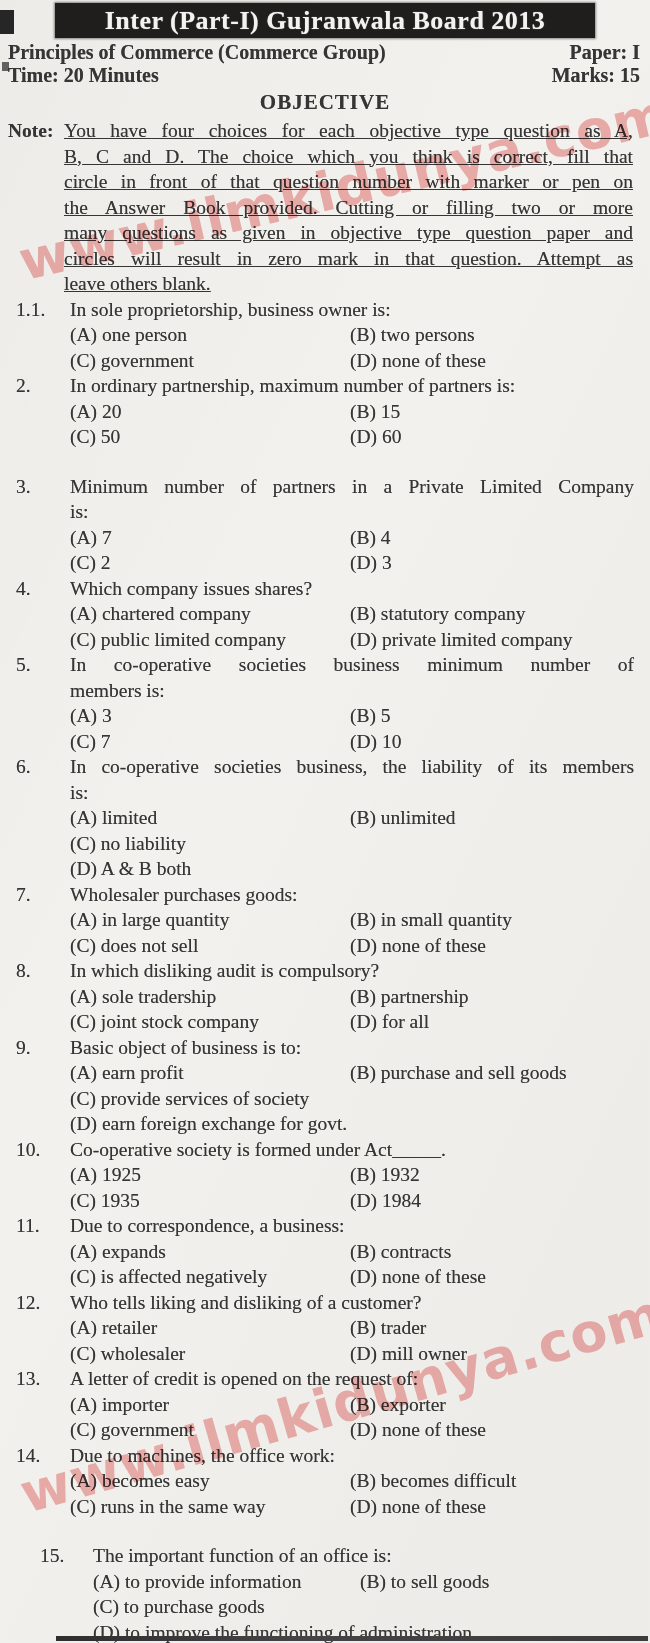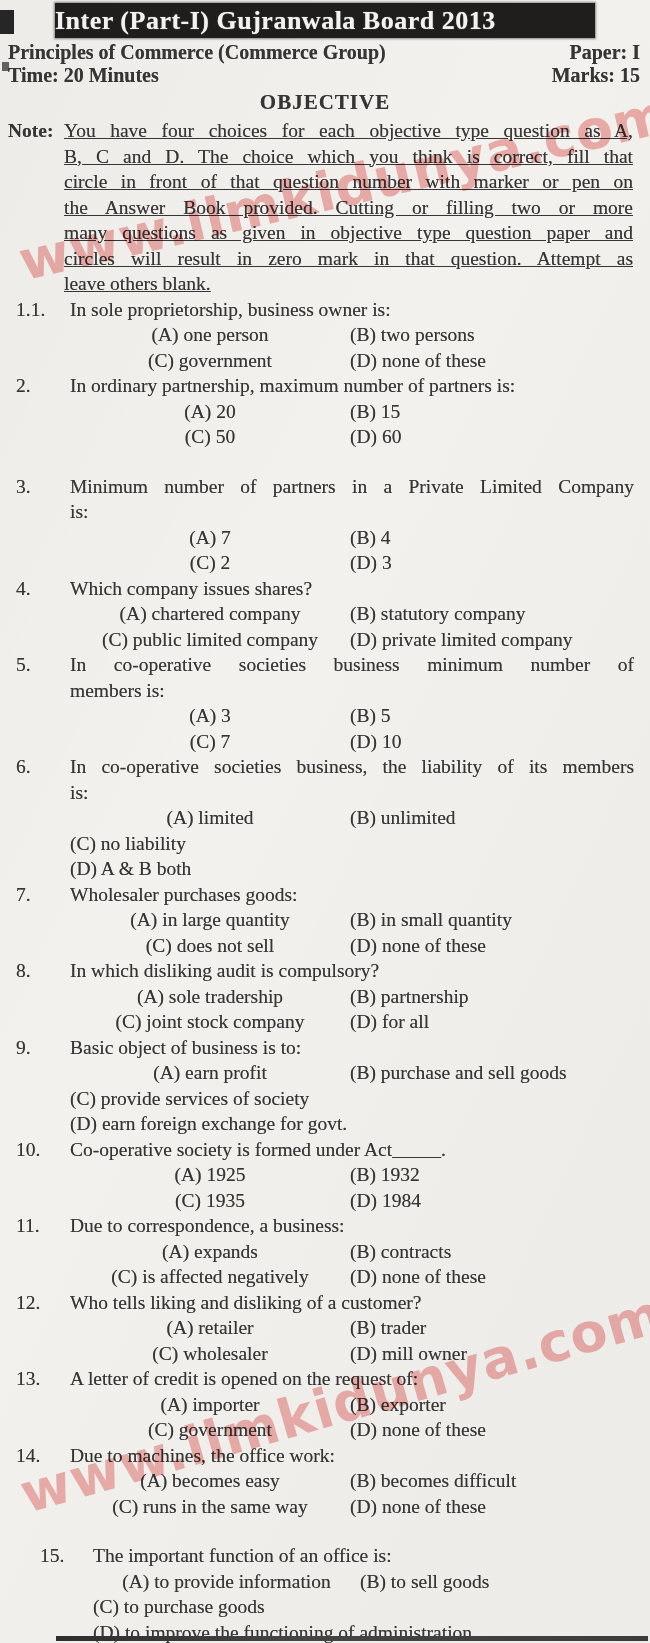--- a/index.html
+++ b/index.html
@@ -8,40 +8,40 @@
     background:
       linear-gradient(115deg, rgba(0,0,0,0.025), rgba(255,255,255,0) 40%, rgba(0,0,0,0.02) 80%),
       #f2f1ed;
     font-family:"Liberation Serif", serif;
     color:#353535;
     overflow:hidden;
     text-shadow:0 0 0.6px rgba(45,45,45,0.55);
   }
   .board-bar{
     margin:3px auto 0;width:540px;height:35px;background:#1f1e1d;
-    color:#f2f2f2;font-weight:bold;font-size:26px;line-height:35px;
+    color:#f2f2f2;text-align:center;font-weight:bold;font-size:26px;line-height:35px;
     letter-spacing:0.5px;text-shadow:0 0 1px rgba(255,255,255,0.6);
     box-shadow:0 0 2px 1px rgba(30,30,30,0.5);
   }
   .meta{display:flex;justify-content:space-between;padding:3px 10px 0 8px;
     font-weight:bold;font-size:20px;line-height:23px;}
   .meta-right{text-align:right;}
   .objective{text-align:center;font-weight:bold;font-size:21px;margin-top:2px;line-height:26px;}
   .objective span{letter-spacing:1px;}
   .note{position:relative;padding:3px 17px 0 64px;font-size:19.5px;line-height:25.5px;text-decoration:underline;}
   .note-label{position:absolute;left:8px;top:3px;font-weight:bold;}
   .stretch{text-align:justify;text-align-last:justify;}
   .questions{padding-top:0;}
   .q{display:flex;font-size:19.5px;line-height:25.5px;}
   .q.gap-lg{margin-top:24px;}
   .q.gap-md{margin-top:24px;}
   .qnum{flex:0 0 70px;padding-left:16px;box-sizing:border-box;}
   .q.indent .qnum{flex:0 0 93px;padding-left:40px;}
   .qbody{flex:1;padding-right:16px;}
-  .opt-row .c1{display:inline-block;width:280px;text-align:center;}
+  .opt-row .c1{display:inline-block;width:280px;}
   .q.indent .opt-row .c1{width:267px;}
   .bottom-rule{position:absolute;left:56px;top:1636px;width:592px;height:5px;
     background:linear-gradient(to right,#2e2e2e,#454545 40%,#3c3c3c);}
   .watermark{
     position:absolute;font-family:"DejaVu Sans", sans-serif;font-weight:bold;
     font-size:54px;letter-spacing:1px;color:#ee8585;opacity:0.62;white-space:nowrap;
     transform-origin:0 50%;pointer-events:none;mix-blend-mode:multiply;text-shadow:none;
   }
   .wm1{left:20px;top:231px;transform:rotate(-13deg);}
   .wm2{left:22px;top:1464px;transform:rotate(-16deg);}

